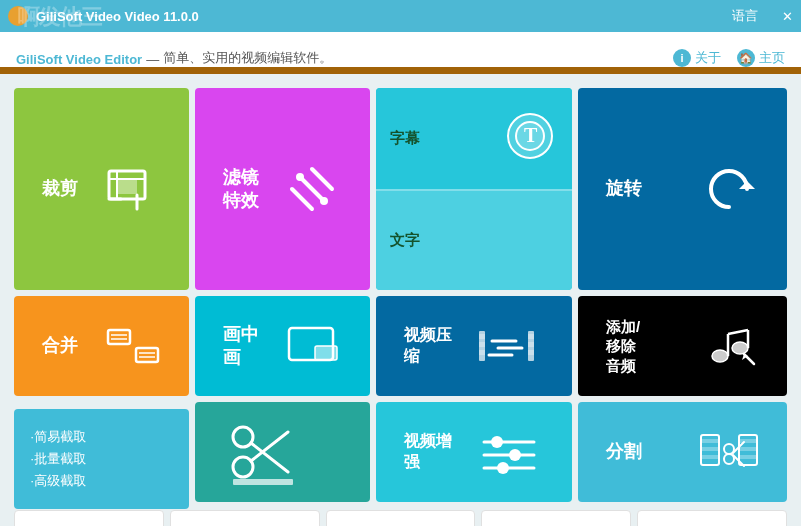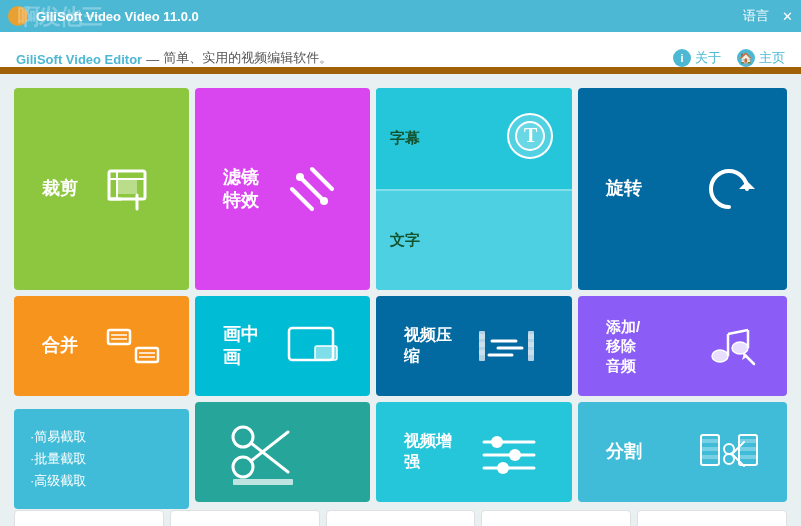--- a/index.html
+++ b/index.html
@@ -29,21 +29,21 @@
     }
     #titlebar .title-text {
       color: white;
       font-size: 13px;
       font-weight: bold;
     }
     #titlebar .win-controls {
       position: absolute;
       right: 8px;
       display: flex;
-      gap: 13px;
+      gap: 24px;
       align-items: center;
     }
     #titlebar .win-controls span {
       color: white;
       font-size: 13px;
       cursor: pointer;
     }
 
     
     .watermark-bg {
@@ -424,21 +424,21 @@
           <line x1="15" y1="34" x2="38" y2="34" stroke="white" stroke-width="3" stroke-linecap="round"></line>
 
           <rect x="54" y="10" width="6" height="30" rx="1" fill="rgba(255,255,255,0.7)"></rect>
           <rect x="54" y="13" width="6" height="5" rx="0" fill="rgba(255,255,255,0.3)"></rect>
           <rect x="54" y="21" width="6" height="5" rx="0" fill="rgba(255,255,255,0.3)"></rect>
           <rect x="54" y="29" width="6" height="5" rx="0" fill="rgba(255,255,255,0.3)"></rect>
         </svg>
       </div>
     </div>
 
-    <div class="tile tile-audio" style="flex:1; background:#8b5cf6;">
+    <div class="tile tile-audio" style="flex:1; background:#000000;">
       <div class="tile-inner">
         <span class="tile-label" style="white-space:pre-line; font-size:15px;">添加/
 移除
 音频</span>
         <svg width="55" height="44" viewBox="0 0 55 44">
           <ellipse cx="16" cy="32" rx="8" ry="6" fill="rgba(255,255,255,0.8)" stroke="white" stroke-width="1.5"></ellipse>
           <line x1="24" y1="32" x2="24" y2="10" stroke="white" stroke-width="2.5"></line>
           <ellipse cx="36" cy="24" rx="8" ry="6" fill="rgba(255,255,255,0.8)" stroke="white" stroke-width="1.5"></ellipse>
           <line x1="44" y1="24" x2="44" y2="6" stroke="white" stroke-width="2.5"></line>
           <line x1="24" y1="10" x2="44" y2="6" stroke="white" stroke-width="2.5"></line>

